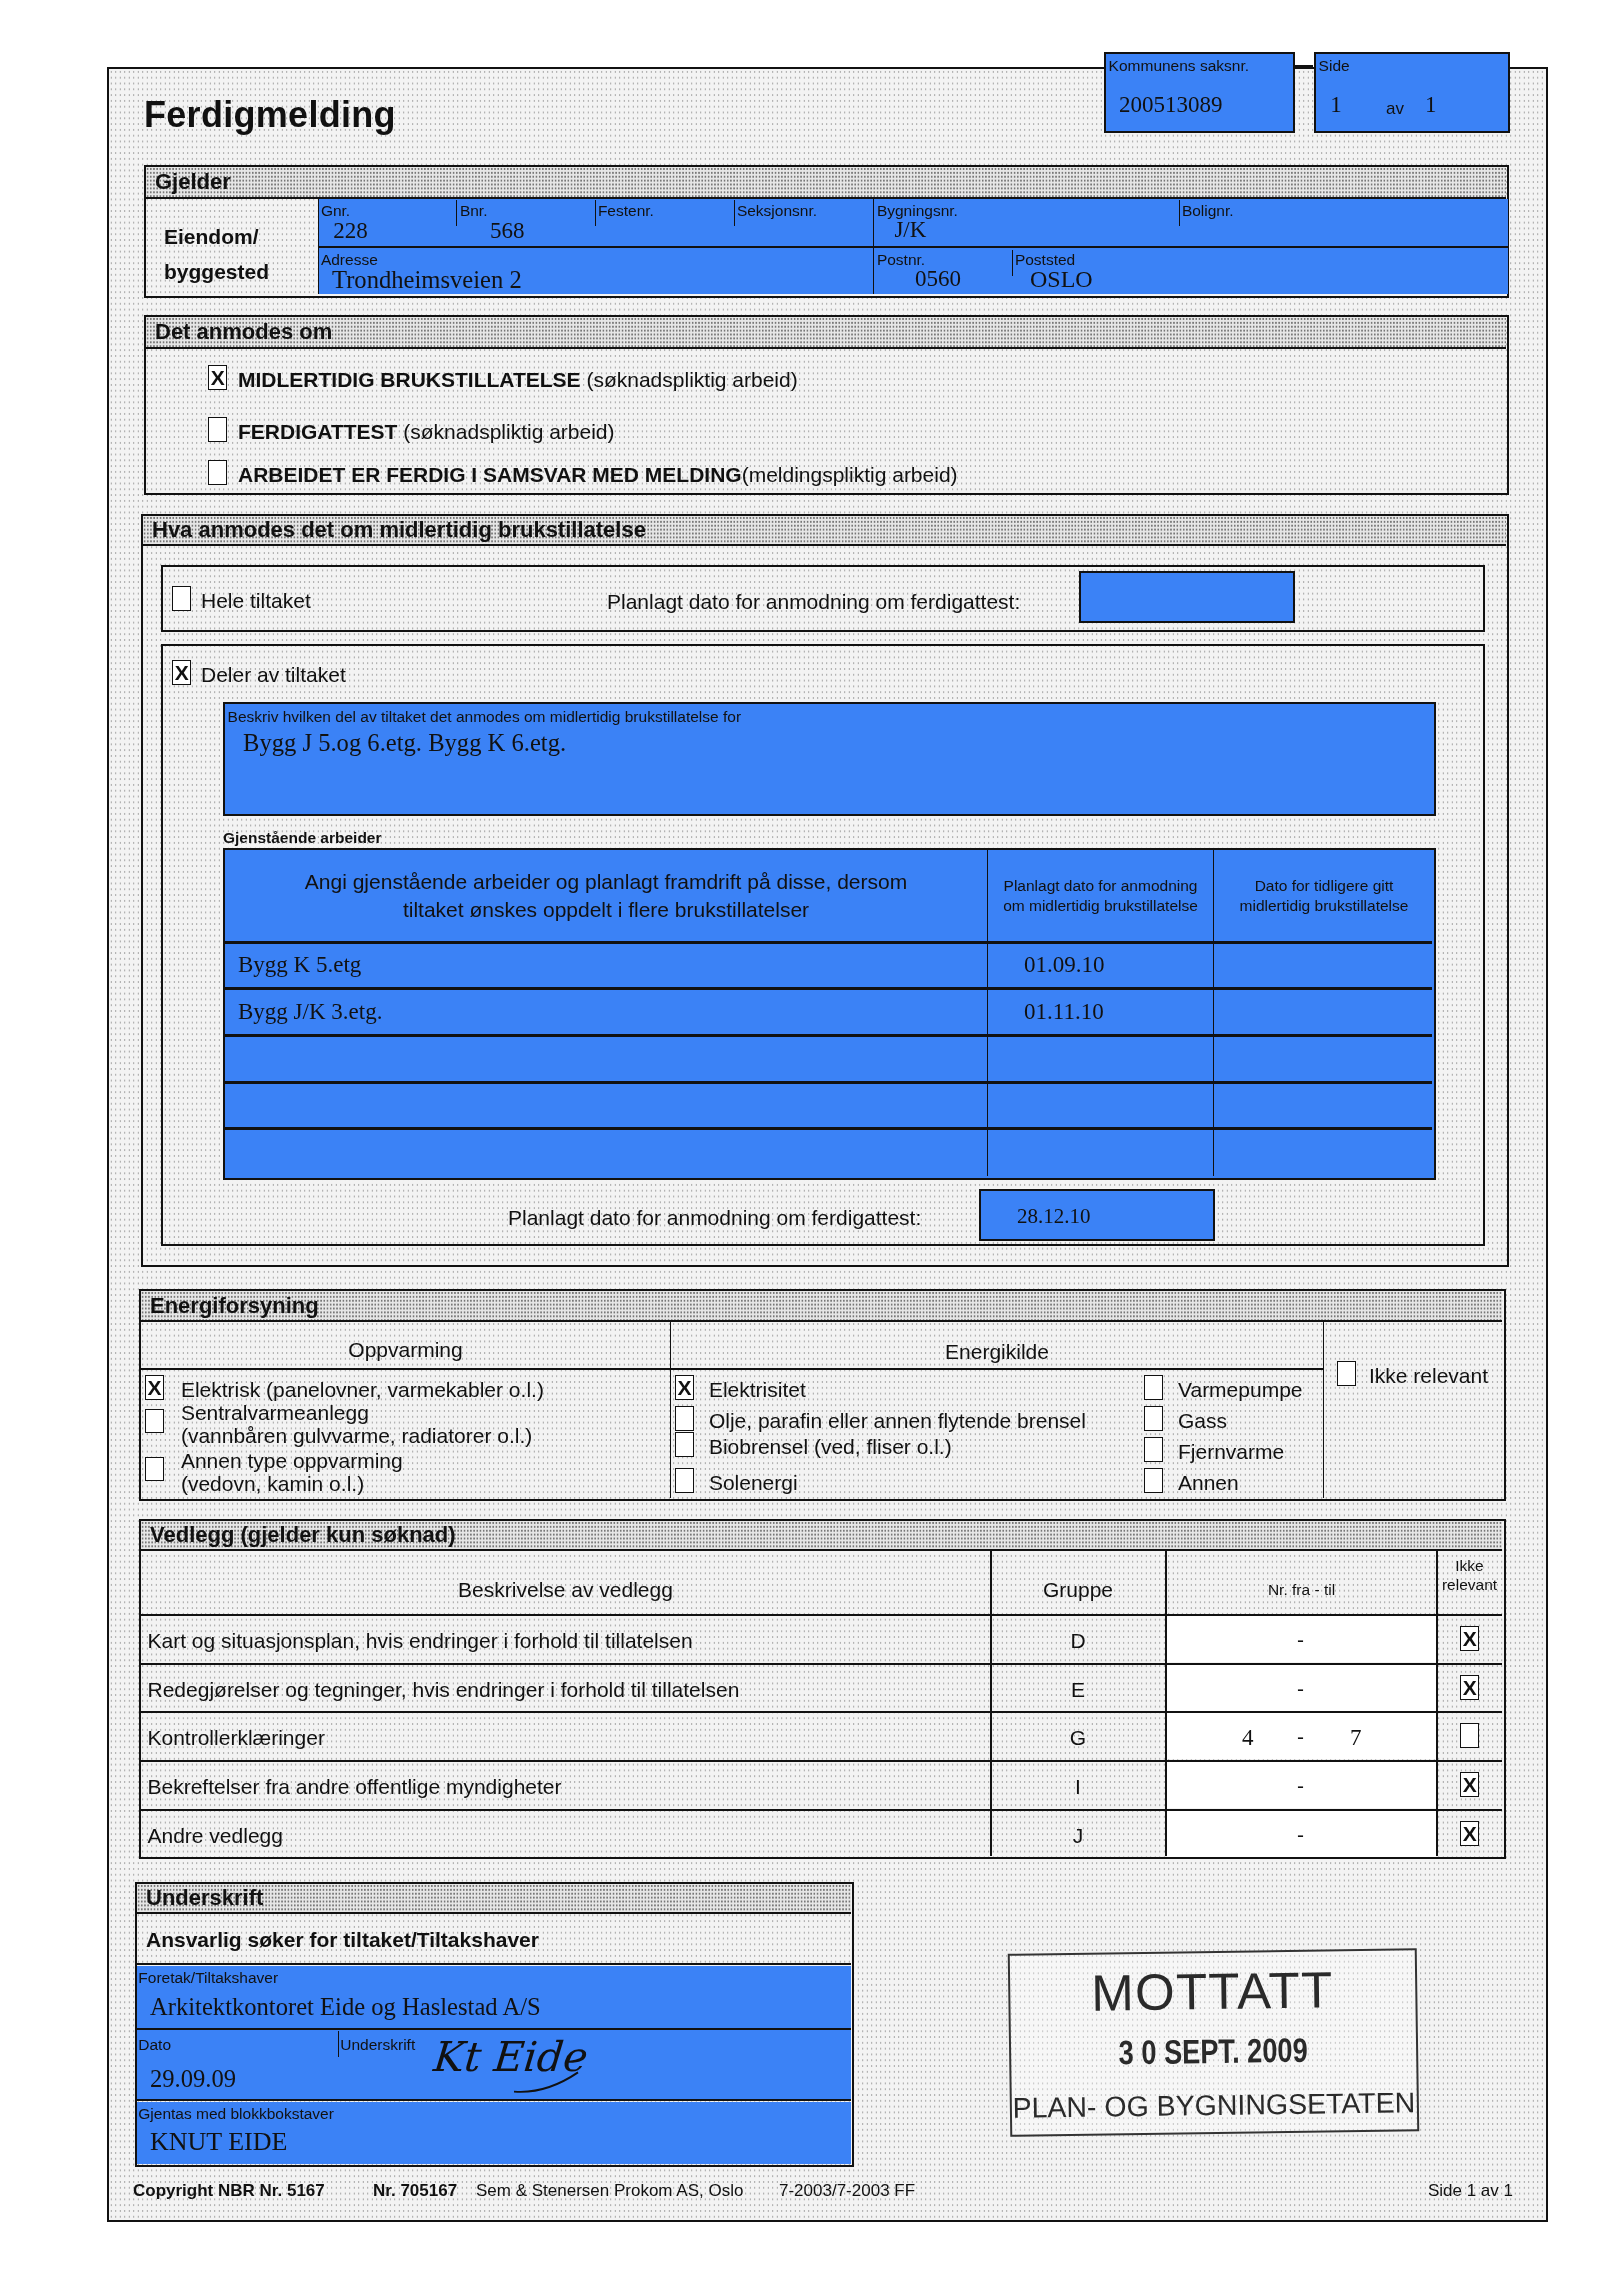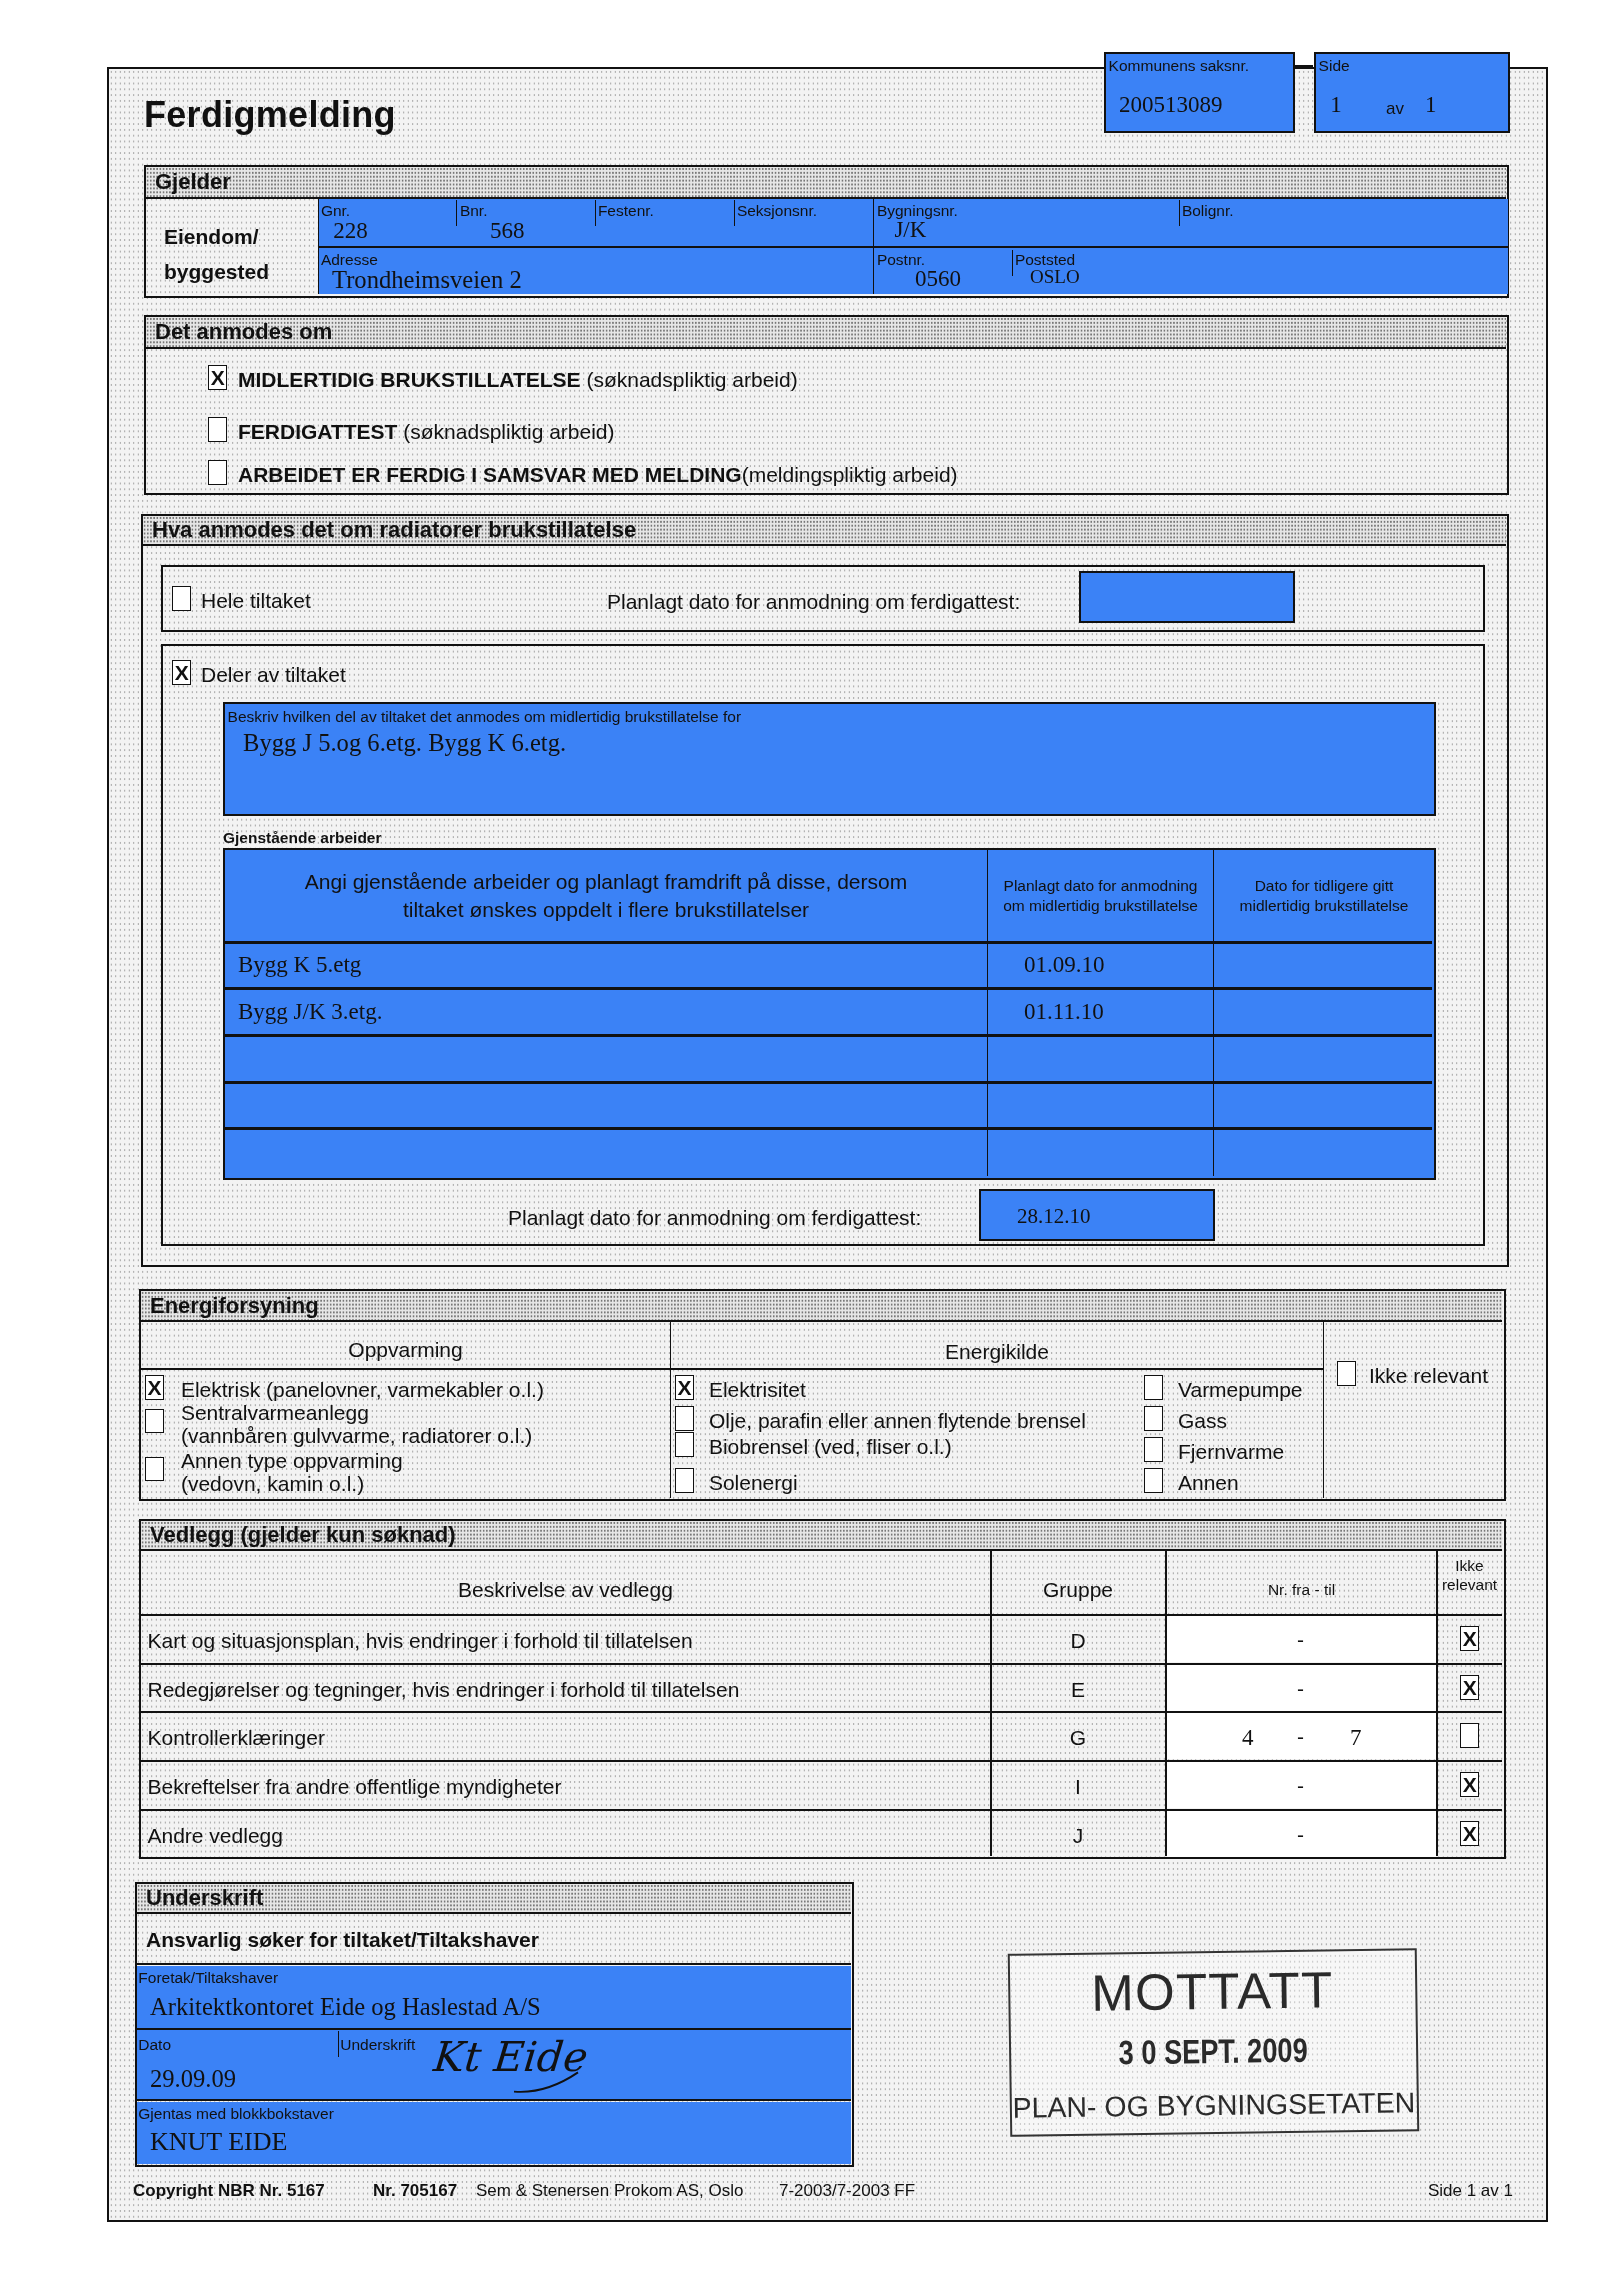--- a/index.html
+++ b/index.html
@@ -90,21 +90,21 @@
       <div class="abs lbl" style="left:1.9px; top:3.9px;">Adresse</div>
       <div class="abs serif" style="left:13px; top:18px; font-size:24.6px;">Trondheimsveien 2</div>
     </div>
     <div class="abs" style="left:556px; top:49px; width:137px; height:46px;">
       <div class="abs lbl" style="left:1.9px; top:3.9px;">Postnr.</div>
       <div class="abs serif" style="left:40px; top:18px; font-size:23px;">0560</div>
     </div>
     <div class="vline" style="left:693px; top:51px; height:26px;"></div>
     <div class="abs" style="left:694px; top:49px; width:453px; height:46px;">
       <div class="abs lbl" style="left:1.9px; top:3.9px;">Poststed</div>
-      <div class="abs serif" style="left:17px; top:18px; font-size:19px;">OSLO</div>
+      <div class="abs serif" style="left:17px; top:18px; font-size:24px;">OSLO</div>
     </div>
   </div>
 </div>
 
 <div class="abs frame" style="left:144px; top:315px; width:1365px; height:180px;">
   <div class="abs sec-head dots-dense" style="left:0; top:0; width:1360px; height:32px;">
     <span>Det anmodes om</span>
   </div>
   <div class="abs" style="left:0; top:35px; width:1360px; height:140px;">
     <div class="abs" style="left:62px; top:13px; height:27px; width:777px;">
@@ -117,21 +117,21 @@
     </div>
     <div class="abs" style="left:62px; top:108px; height:27px; width:907px;">
       <div class="cb" style="left:0; top:0;"></div>
       <div class="abs" style="left:30px; top:2.6px; font-size:21px; white-space:nowrap;"><b>ARBEIDET ER FERDIG I SAMSVAR MED MELDING</b><span>(meldingspliktig arbeid)</span></div>
     </div>
   </div>
 </div>
 
 <div class="abs frame" style="left:141px; top:514px; width:1368px; height:753px;">
   <div class="abs sec-head dots-dense" style="left:0; top:0; width:1363px; height:30px;">
-    <span>Hva anmodes det om radiatorer brukstillatelse</span>
+    <span>Hva anmodes det om midlertidig brukstillatelse</span>
   </div>
 
   <div class="abs frame" style="left:18px; top:49px; width:1324px; height:67px;">
     <div class="cb" style="left:9px; top:19.4px;"></div>
     <div class="abs" style="left:38px; top:22px; font-size:21px;">Hele tiltaket</div>
     <div class="abs" style="left:444px; top:23px; font-size:21px; white-space:nowrap;">Planlagt dato for anmodning om ferdigattest:</div>
     <div class="abs frame white" style="left:916px; top:3.9px; width:216px; height:52px;">
       <span class="abs serif" style="left:13px; top:13px; font-size:23px;"></span>
     </div>
   </div>

